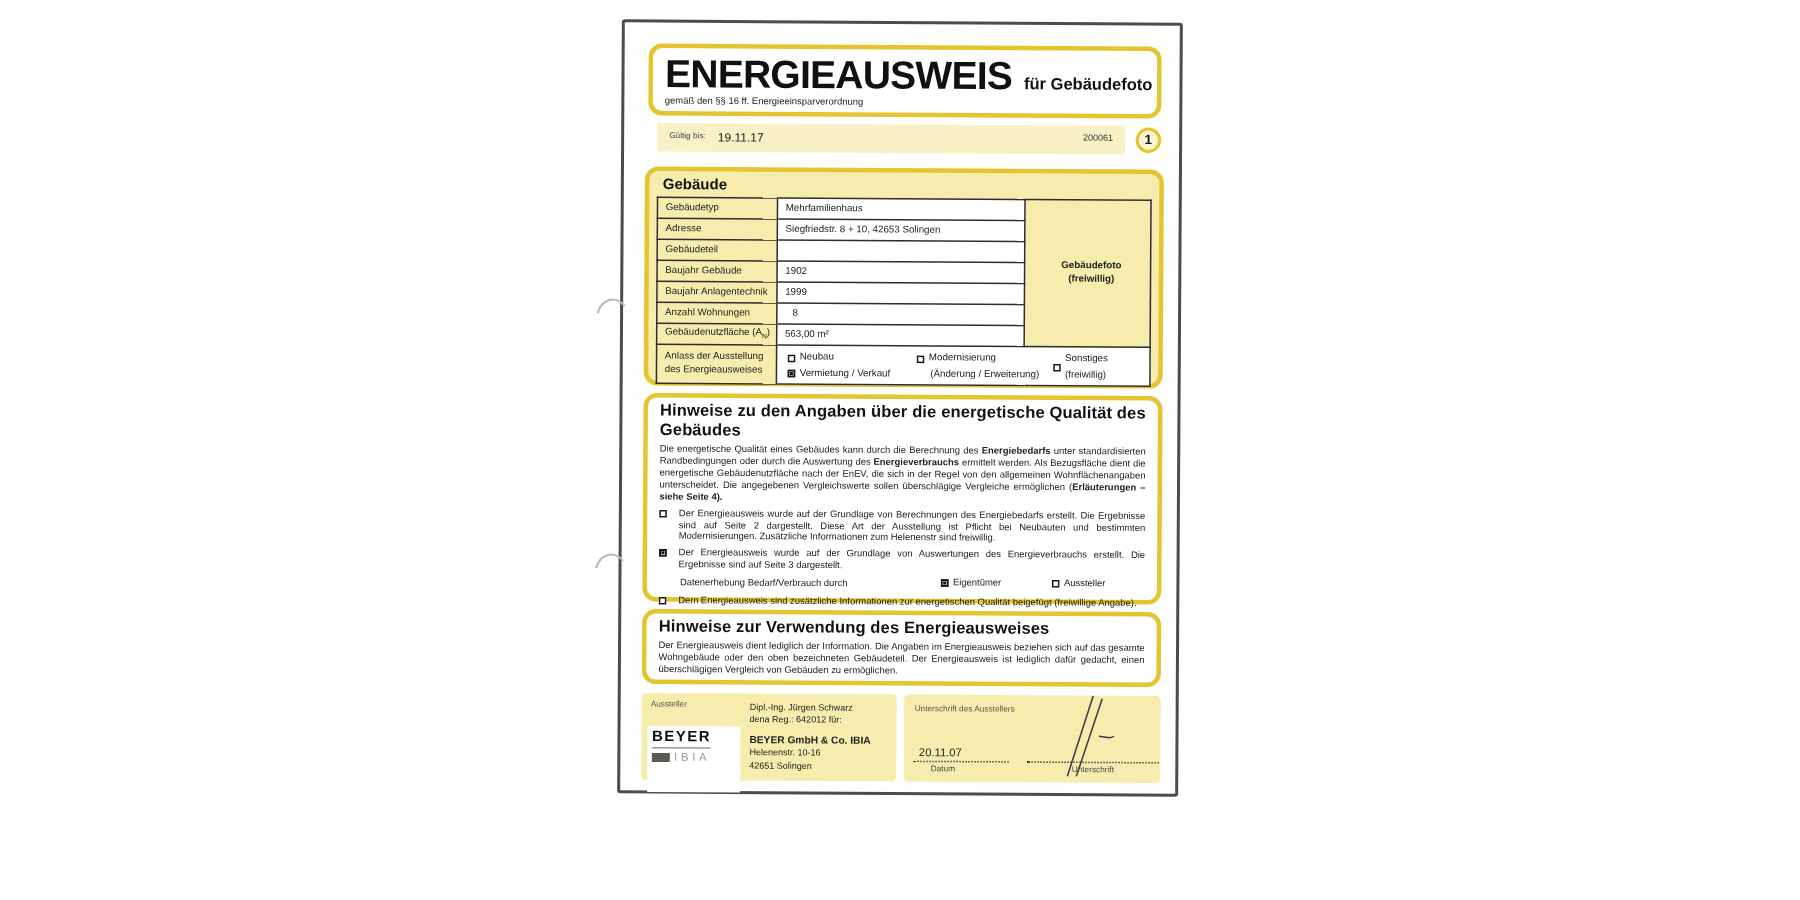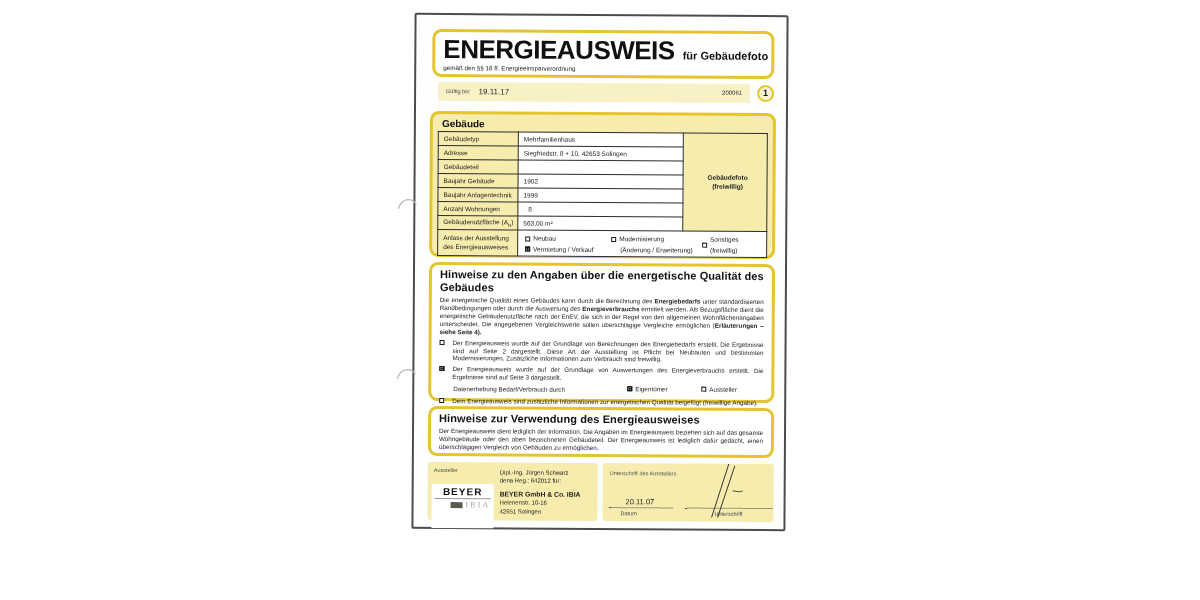--- a/index.html
+++ b/index.html
@@ -68,31 +68,31 @@
   .dl-opt.o2{left:262px;}
 
   
   .footer{position:absolute;left:14px;top:447px;width:346px;height:58px;display:flex;}
   .f-left{width:170px;background:#f6ecae;border-radius:3px;position:relative;}
   .f-right{flex:1;margin-left:5px;background:#f6ecae;border-radius:3px;position:relative;}
   .f-small{font-size:5.5px;color:#555;}
   .f-left .f-small{position:absolute;left:6px;top:5px;}
   .f-right .f-small{position:absolute;left:7px;top:7px;}
 
-  .logo{position:absolute;left:4px;top:22px;width:62px;height:44px;background:#ffffff;padding:2px 3px 0 3px;}
+  .logo{position:absolute;left:4px;top:22px;width:62px;height:44px;background:#ffffff;padding:2px 20px 0 3px;}
   .logo-beyer{font-size:10px;font-weight:bold;letter-spacing:1px;color:#111;text-align:center;border-bottom:1px solid #999;padding-bottom:1px;}
   .logo-row{display:flex;align-items:center;justify-content:flex-end;margin-top:1px;}
   .logo-block{width:12px;height:6px;background:#5a5a52;margin-right:3px;}
-  .logo-ibia{font-size:7.5px;color:#9a9a9a;letter-spacing:2.5px;font-family:Liberation Serif, serif;}
+  .logo-ibia{font-size:7.5px;color:#9a9a9a;letter-spacing:2.5px;}
 
   .issuer{position:absolute;left:72px;top:6px;width:96px;}
   .issuer div{font-size:6px;line-height:1.4;color:#222;}
   .issuer .company{font-weight:bold;font-size:6.8px;margin-top:4px;}
 
-  .sig-date{position:absolute;left:23px;top:34px;font-size:7.5px;color:#222;}
+  .sig-date{position:absolute;left:10px;top:34px;font-size:7.5px;color:#222;}
   .dotline{position:absolute;border-bottom:1px dotted #444;height:1px;}
   .dot1{left:6px;top:44px;width:64px;}
   .dot2{left:82px;top:44px;width:88px;}
   .under-label{position:absolute;font-size:5.5px;color:#444;top:47px;}
   .ul-datum{left:18px;}
   .ul-unterschrift{left:112px;}
   .sig-svg{position:absolute;left:88px;top:0px;}
 
   
   .curl{position:absolute;left:-18px;width:20px;height:14px;}
@@ -201,21 +201,21 @@
       </table>
   </div>
 
   <div class="goldbox q-box">
     <div class="sec-title">Hinweise zu den Angaben über die energetische Qualität des Gebäudes</div>
     <div class="para">
       <span>Die energetische Qualität eines Gebäudes kann durch die Berechnung des </span><span class="b">Energiebedarfs</span><span> unter standardisierten Randbedingungen oder durch die Auswertung des </span><span class="b">Energieverbrauchs</span><span> ermittelt werden. Als Bezugsfläche dient die energetische Gebäudenutzfläche nach der EnEV, die sich in der Regel von den allgemeinen Wohnflächenangaben unterscheidet. Die angegebenen Vergleichswerte sollen überschlägige Vergleiche ermöglichen (</span><span class="b">Erläuterungen – siehe Seite 4</span><span class="b">).</span>
     </div>
     <div class="item">
       <span class="cb"></span>
-      <div class="txt"><span>Der Energieausweis wurde auf der Grundlage von Berechnungen des </span><span class="b">Energiebedarfs</span><span> erstellt. Die Ergebnisse sind auf </span><span class="b">Seite 2</span><span> dargestellt. Diese Art der Ausstellung ist Pflicht bei Neubauten und bestimmten Modernisierungen. Zusätzliche Informationen zum Verbrauch sind freiwillig.</span></div>
+      <div class="txt"><span>Der Energieausweis wurde auf der Grundlage von Berechnungen des </span><span class="b">Energiebedarfs</span><span> erstellt. Die Ergebnisse sind auf </span><span class="b">Seite 2</span><span> dargestellt. Diese Art der Ausstellung ist Pflicht bei Neubauten und bestimmten Modernisierungen. Zusätzliche Informationen zum Helenenstr sind freiwillig.</span></div>
     </div>
     <div class="item">
       <span class="cb on"></span>
       <div class="txt"><span>Der Energieausweis wurde auf der Grundlage von Auswertungen des </span><span class="b">Energieverbrauchs</span><span> erstellt. Die Ergebnisse sind auf </span><span class="b">Seite 3</span><span> dargestellt.</span></div>
     </div>
     <div class="dataline">
       <span class="dl-label">Datenerhebung Bedarf/Verbrauch durch</span>
       <span class="dl-opt o1">
         <span class="cb on"></span>
         <span>Eigentümer</span>

